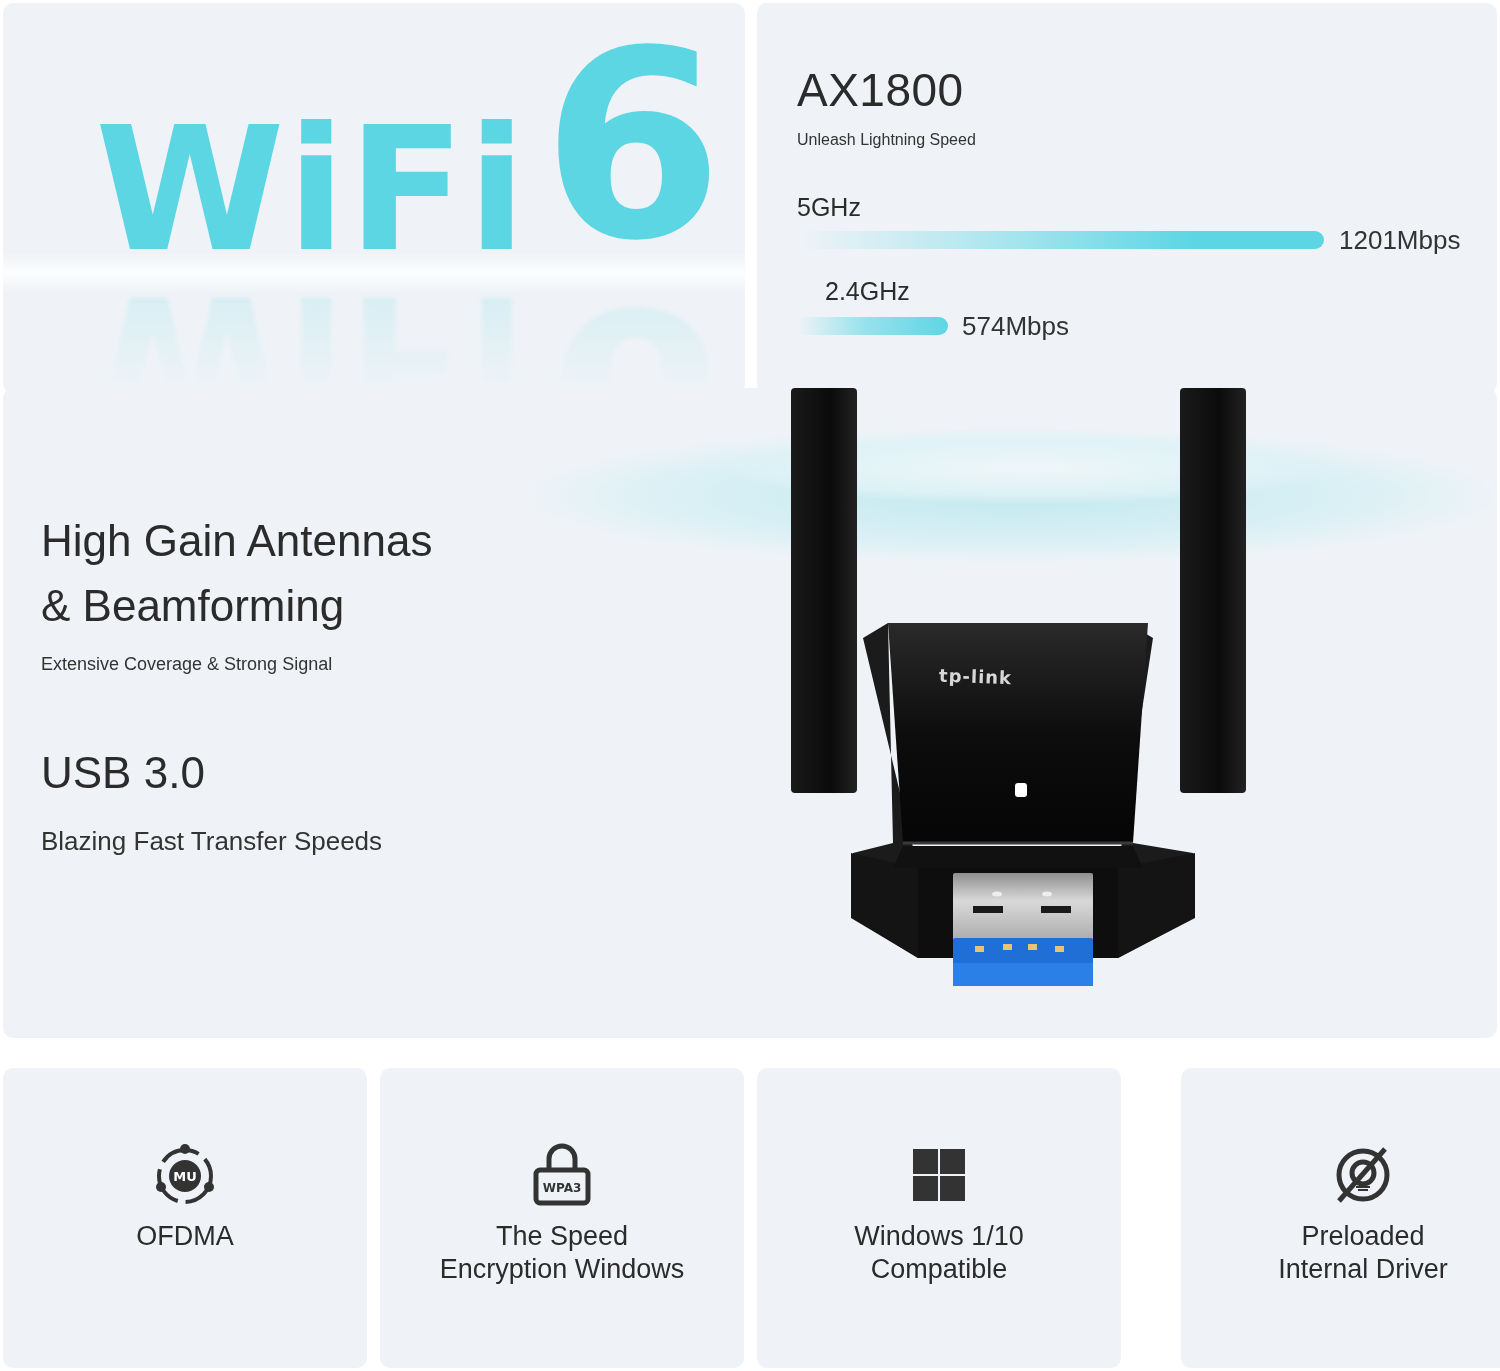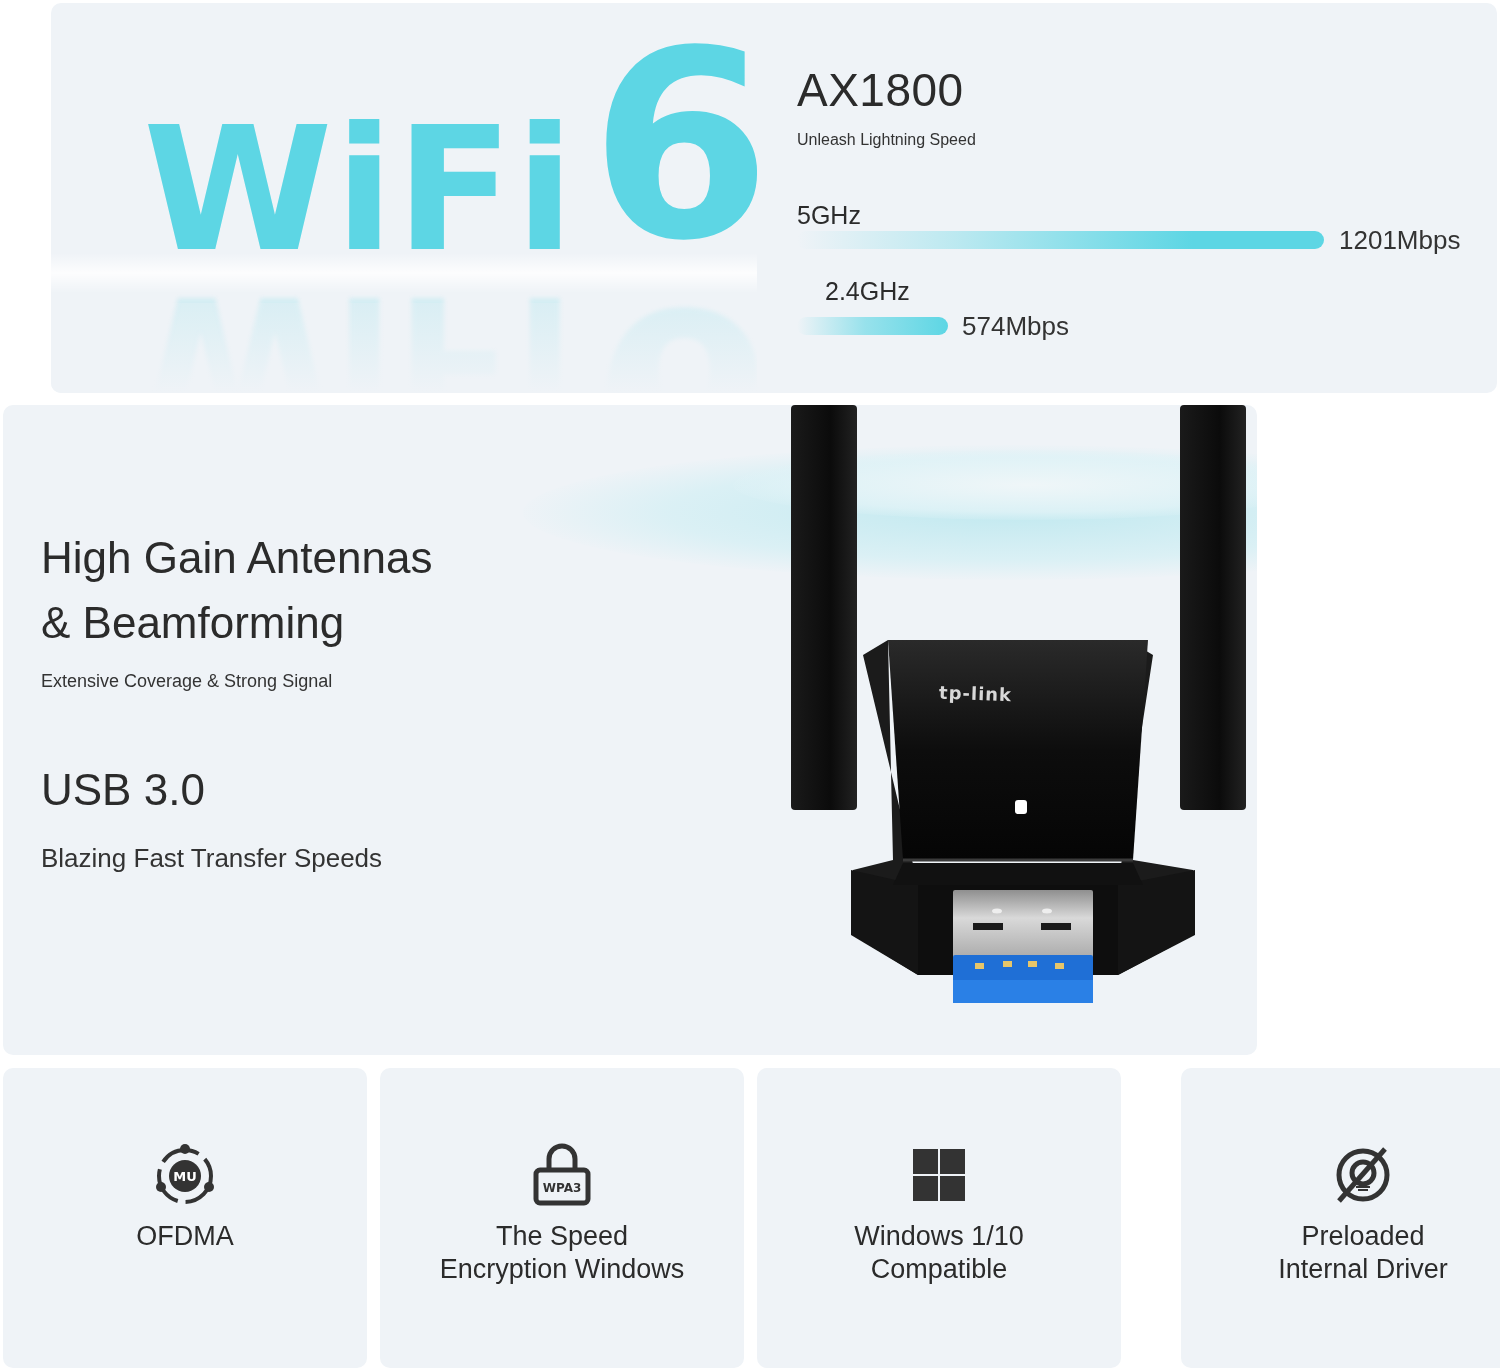--- a/index.html
+++ b/index.html
@@ -2,39 +2,39 @@
 <html><head>
   <meta charset="utf-8">
   <style>
     * { box-sizing: border-box; margin: 0; padding: 0; }
     html, body { width: 1500px; height: 1371px; background: #ffffff; overflow: hidden; }
     body { position: relative; font-family: "Liberation Sans", "DejaVu Sans", sans-serif; color: #2b2b2b; }
 
     .panel { position: absolute; background: #eff3f7; border-radius: 10px; overflow: hidden; }
 
     
-    #p-wifi { left: 3px; top: 3px; width: 742px; height: 390px; margin-left: 48px; }
+    #p-wifi { left: 3px; top: 3px; width: 742px; height: 390px; }
     .wifi-logo { position: absolute; left: 92px; top: 68px; display: flex; align-items: flex-end; }
     .wifi-word { font-family: "DejaVu Sans", sans-serif; font-weight: bold; font-size: 172px; line-height: 1; color: #5dd6e4; letter-spacing: 2px; height: 205px; display: flex; align-items: flex-end; }
     .wifi-six { font-family: "DejaVu Sans", sans-serif; font-weight: bold; font-size: 260px; line-height: 1; color: #5dd6e4; margin-left: 14px; height: 205px; display: flex; align-items: flex-end; }
     .wifi-reflect { position: absolute; left: 92px; top: 268px; display: flex; transform: scaleY(-1); opacity: 0.18; filter: blur(2px); }
     .wifi-reflect .wifi-word, .wifi-reflect .wifi-six { height: auto; }
     .wifi-floor { position: absolute; left: 0; top: 250px; width: 100%; height: 40px; background: linear-gradient(to bottom, rgba(255,255,255,0) 0%, rgba(255,255,255,0.85) 50%, rgba(255,255,255,0) 100%); }
     .wifi-fade { position: absolute; left: 0; top: 300px; width: 100%; height: 90px; background: linear-gradient(to bottom, rgba(239,243,247,0.2), rgba(239,243,247,1)); }
 
     
     #p-speed { left: 757px; top: 3px; width: 740px; height: 390px; text-align: center; }
     .ax-title { position: absolute; left: 40px; top: 60px; font-size: 46px; font-weight: 500; color: #2b2b2b; letter-spacing: 0.5px; }
     .ax-sub { position: absolute; left: 40px; top: 128px; font-size: 16px; color: #333; }
     .band-label { position: absolute; left: 40px; font-size: 25px; color: #2b2b2b; }
     .bar { position: absolute; height: 18px; border-radius: 9px; }
     .bar-value { position: absolute; font-size: 26px; color: #333; }
 
     
-    #p-main { left: 3px; top: 405px; width: 1254px; height: 650px; }
+    #p-main { left: 3px; top: 388px; width: 1494px; height: 650px; }
     .h-title { position: absolute; left: 38px; top: 120px; font-size: 44px; font-weight: 500; line-height: 65px; color: #2b2b2b; }
     .h-sub { position: absolute; left: 38px; top: 266px; font-size: 18px; color: #333; }
     .usb-title { position: absolute; left: 38px; top: 360px; font-size: 44px; font-weight: 500; color: #2b2b2b; }
     .usb-sub { position: absolute; left: 38px; top: 438px; font-size: 26px; color: #333; }
 
     .wave { position: absolute; border-radius: 50%; }
     .wave-outer { left: 520px; top: 40px; width: 980px; height: 135px; background: radial-gradient(ellipse at center, rgba(189,232,239,0.9) 0%, rgba(210,239,244,0.7) 50%, rgba(239,243,247,0) 72%); }
     .wave-inner { left: 730px; top: 45px; width: 590px; height: 70px; background: radial-gradient(ellipse at center, rgba(239,246,248,1) 0%, rgba(225,243,247,0.8) 55%, rgba(190,232,239,0) 75%); }
 
     .antenna { position: absolute; background: linear-gradient(to right, #1a1a1a, #0b0b0b 60%, #222); border-radius: 4px; }
@@ -65,21 +65,21 @@
     <span class="wifi-six">6</span>
   </div>
   <div class="wifi-floor"></div>
   <div class="wifi-fade"></div>
 </div>
 
 <div class="panel" id="p-speed">
   <div class="ax-title">AX1800</div>
   <div class="ax-sub">Unleash Lightning Speed</div>
 
-  <div class="band-label" style="top:190px;margin-top:8px;">5GHz</div>
+  <div class="band-label" style="top:190px;">5GHz</div>
   <div class="bar" style="left:40px; top:228px; width:527px; background:linear-gradient(to right, rgba(93,214,228,0) 0%, rgba(93,214,228,0.35) 30%, #5dd6e4 75%, #5dd6e4 100%);"></div>
   <div class="bar-value" style="left:582px; top:222px;">1201Mbps</div>
 
   <div class="band-label" style="top:274px;margin-left:28px;">2.4GHz</div>
   <div class="bar" style="left:40px; top:314px; width:151px; background:linear-gradient(to right, rgba(93,214,228,0) 0%, rgba(93,214,228,0.6) 45%, #5dd6e4 100%);"></div>
   <div class="bar-value" style="left:205px; top:308px;">574Mbps</div>
 </div>
 
 <div class="panel" id="p-main">
   <div class="wave wave-outer"></div>

